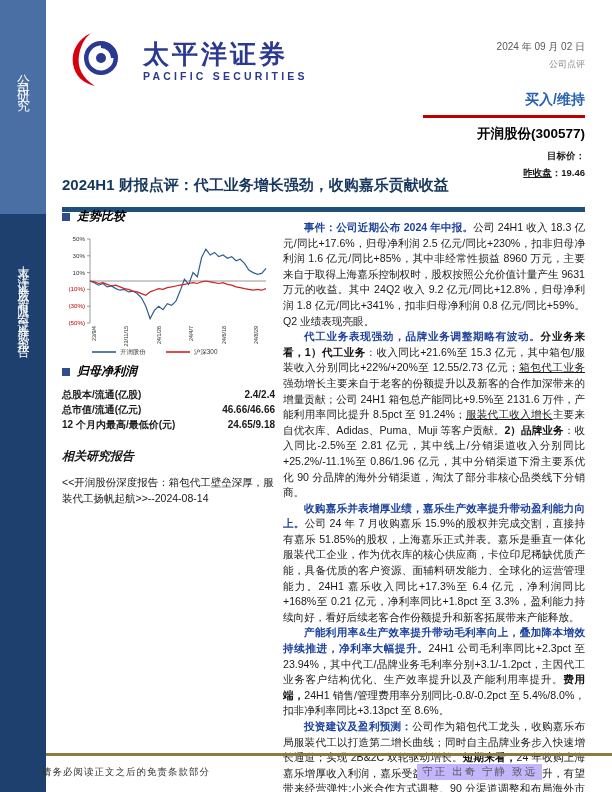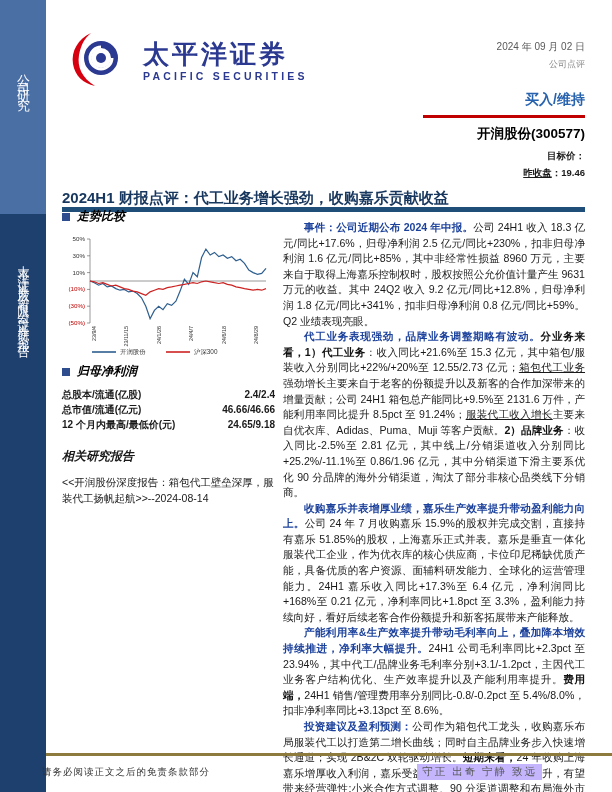--- a/index.html
+++ b/index.html
@@ -20,21 +20,21 @@
   .hdr-right{position:absolute;right:27px;top:40px;width:240px;text-align:right;}
   .hdr-date{font-size:10px;color:#595959;}
   .hdr-type{font-size:9px;color:#8a8a8a;margin-top:4px;}
   .hdr-rating{font-size:14px;font-weight:bold;color:#2762ae;margin-top:20px;}
   .hdr-rule{width:162px;height:3px;background:#c00000;margin:6px 0 7px auto;}
   .hdr-stock{font-size:13.5px;font-weight:bold;color:#000;}
   .hdr-target{font-size:9.5px;font-weight:bold;margin-top:7px;}
   .hdr-close{font-size:9.5px;font-weight:bold;margin-top:4px;}
   .hdr-close .ul{text-decoration:underline;}
   
-  .doc-title{position:absolute;left:62px;top:189px;width:523px;font-size:15px;font-weight:bold;color:#17375e;}
+  .doc-title{position:absolute;left:62px;top:176px;width:523px;font-size:15px;font-weight:bold;color:#17375e;}
   .title-bar{position:absolute;left:62px;top:207px;width:523px;height:5px;background:#1f4e79;}
   
   .leftcol{position:absolute;left:62px;top:208px;width:213px;}
   .sec-h{display:flex;align-items:center;gap:7px;font-size:12px;font-weight:bold;font-style:italic;color:#000;}
   .sq{width:8px;height:8px;background:#2e4d8e;flex:0 0 auto;}
   .chart-wrap{margin:8px 0 2px -4px;}
   .stock-table{margin-top:7px;font-size:10px;line-height:15px;font-weight:bold;}
   .srow{display:flex;justify-content:space-between;align-items:flex-start;}
   .srow .lbl{max-width:140px;}
   .srow .val{text-align:right;white-space:nowrap;}

